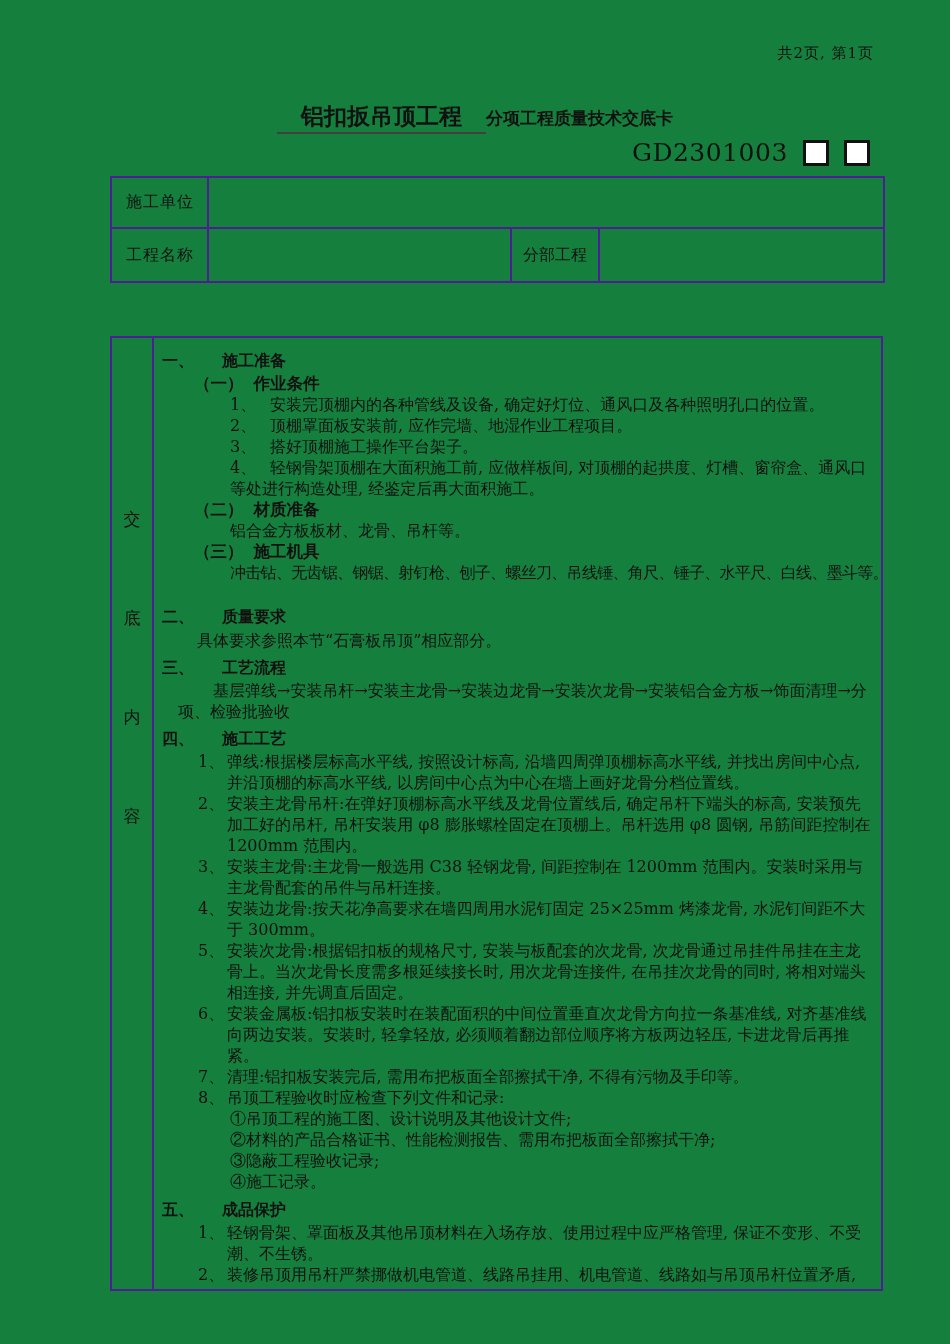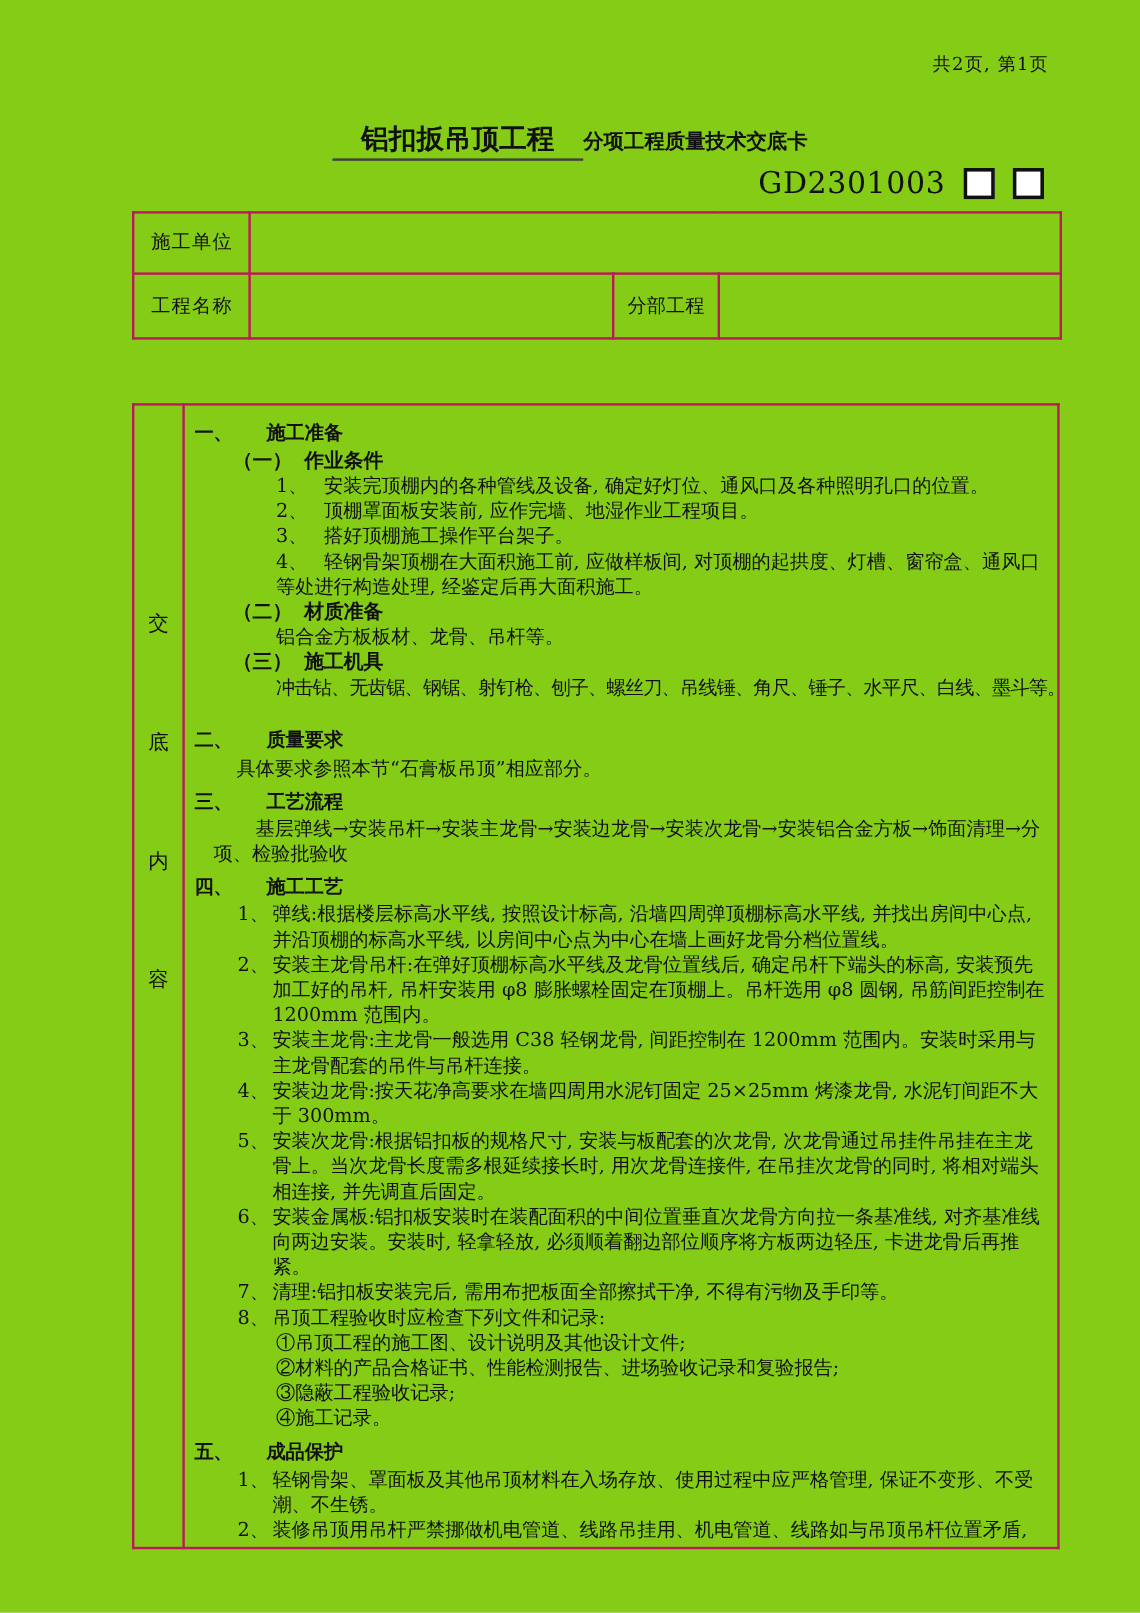--- a/index.html
+++ b/index.html
@@ -1,19 +1,19 @@
 <!DOCTYPE html>
 <html><head>
 <meta charset="utf-8">
 <style>
   html,body{margin:0;padding:0;background:#e8e8e8;}
   .page{
     position:relative;
     width:950px;height:1344px;
-    background:#84cc16;
+    background:#15803d;
     font-family:"DejaVu Serif","Liberation Serif",serif;
     color:#111;
     overflow:hidden;
   }
   .pagination{
     position:absolute;top:44px;right:76px;
     font-size:15px;letter-spacing:1px;
   }
   .title-row{
     position:absolute;top:100px;left:0;width:950px;
@@ -33,21 +33,21 @@
   }
   .form-code{
     font-size:25px;letter-spacing:0.5px;vertical-align:middle;
   }
   .codebox{
     display:inline-block;width:20px;height:20px;
     border:3px solid #111;vertical-align:middle;
     margin-left:10px;background:#fff;
   }
   table{border-collapse:collapse;table-layout:fixed;}
-  td{border:2px solid #be185d;padding:0;font-size:16px;}
+  td{border:2px solid #4c1d95;padding:0;font-size:16px;}
   .info-table{position:absolute;top:176px;left:110px;width:773px;}
   .info-table td{vertical-align:middle;}
   .lbl{padding-left:14px;letter-spacing:1px;}
   .ctr{text-align:center;}
   .pre{white-space:pre;}
   .r1{height:51px;}
   .r2{height:54px;}
   .r3{height:55px;}
   .content-table{position:absolute;top:336px;left:110px;width:773px;}
   .side-cell{
@@ -189,21 +189,21 @@
           <div class="li2">
                 <span class="n2">7、</span>
                 <span class="tx">清理:铝扣板安装完后, 需用布把板面全部擦拭干净, 不得有污物及手印等。</span>
               </div>
           <div class="li2">
                 <span class="n2">8、</span>
                 <span class="tx">吊顶工程验收时应检查下列文件和记录:</span>
               </div>
 
           <div class="rec">①吊顶工程的施工图、设计说明及其他设计文件;</div>
-          <div class="rec">②材料的产品合格证书、性能检测报告、进场验收记录和复验报告;</div>
+          <div class="rec">②材料的产品合格证书、性能检测报告、需用布把板面全部擦拭干净;</div>
           <div class="rec">③隐蔽工程验收记录;</div>
           <div class="rec">④施工记录。</div>
 
           <div class="h1" style="margin-top:6px"><span class="hn">五、</span><span class="ht">成品保护</span></div>
 
           <div class="li2">
                 <span class="n2">1、</span>
                 <span class="tx">轻钢骨架、罩面板及其他吊顶材料在入场存放、使用过程中应严格管理, 保证不变形、不受潮、不生锈。</span>
               </div>
           <div class="li2">

